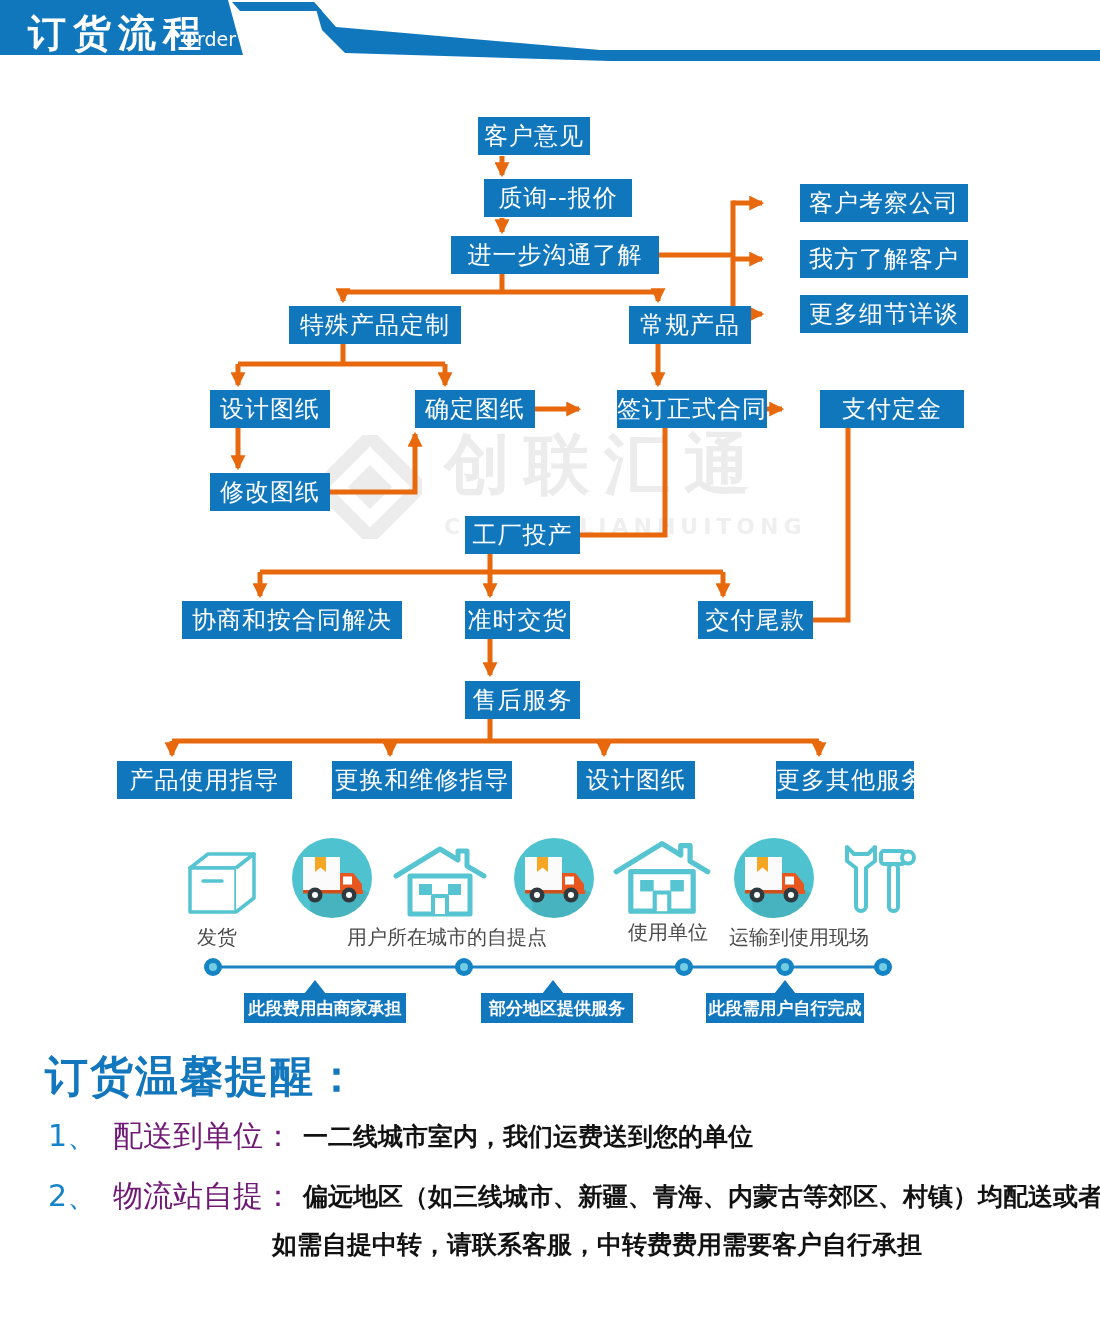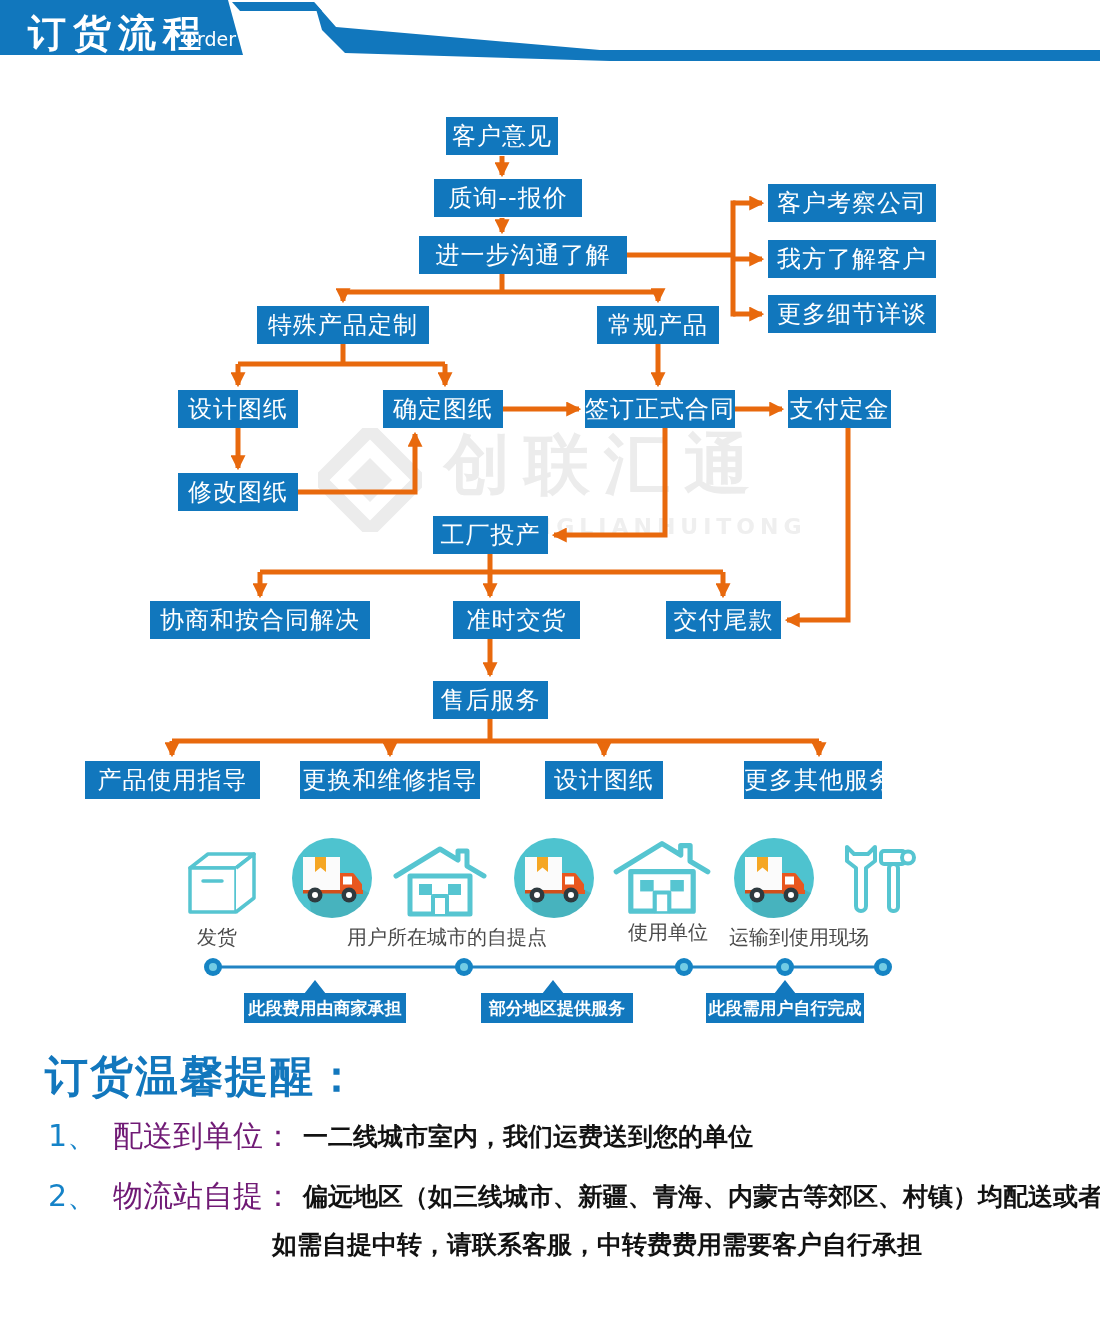--- a/index.html
+++ b/index.html
@@ -4,28 +4,28 @@
 <style>
   html,body{margin:0;padding:0;background:#fff;}
   #page{position:relative;width:1100px;height:1318px;background:#fff;overflow:hidden;
         font-family:"DejaVu Sans","Liberation Sans",sans-serif;}
   
   #header-svg{position:absolute;left:0;top:0;z-index:3;}
   .hdr-title{position:absolute;left:28px;top:8px;z-index:4;color:#fff;font-size:38px;
              font-weight:bold;letter-spacing:7px;}
   .hdr-sub{position:absolute;left:182px;top:28px;z-index:4;color:#fff;font-size:19px;}
   
-  .watermark{position:absolute;left:318px;top:420px;z-index:0;display:flex;align-items:center;
+  .watermark{position:absolute;left:318px;top:420px;z-index:0;display:flex;align-items:flex-end;
              color:#ECECEC;}
   .wm-text{margin-left:22px;}
   .wm-cn{font-size:66px;font-weight:bold;letter-spacing:14px;white-space:nowrap;color:#ECECEC;}
   .wm-en{font-size:22px;font-weight:bold;letter-spacing:5px;margin-top:4px;color:#EFEFEF;}
   
   .node{position:absolute;z-index:2;height:38px;line-height:38px;background:#1177BD;
-        color:#fff;text-align:center;font-size:24px;white-space:nowrap;letter-spacing:1px;}
+        color:#fff;text-align:center;font-size:24px;white-space:nowrap;letter-spacing:1px;margin-left:32px;}
   
   #overlay{position:absolute;left:0;top:0;z-index:1;pointer-events:none;}
   
   .ico-label{position:absolute;z-index:2;color:#4A4A4A;font-size:20px;text-align:center;white-space:nowrap;}
   
   .seg-label{position:absolute;z-index:2;height:30px;line-height:30px;background:#1278BE;color:#fff;
              font-size:17px;font-weight:bold;text-align:center;white-space:nowrap;}
   .seg-label .tri{position:absolute;top:-13px;width:0;height:0;
                   border-left:11px solid transparent;border-right:11px solid transparent;
                   border-bottom:14px solid #1278BE;}
@@ -183,35 +183,35 @@
           <circle cx="785" cy="967" r="4" fill="#72CCE4"></circle>
         </g>
       <g>
           <circle cx="883" cy="967" r="9" fill="#1584C4"></circle>
           <circle cx="883" cy="967" r="4" fill="#72CCE4"></circle>
         </g>
     </g>
   </svg>
 
   <div class="node" style="left:446px;top:117px;width:112px">客户意见</div>
-  <div class="node" style="left:434px;top:179px;width:148px">质询--报价</div>
+  <div class="node" style="left:452px;top:179px;width:148px">质询--报价</div>
   <div class="node" style="left:419px;top:236px;width:208px">进一步沟通了解</div>
   <div class="node" style="left:768px;top:184px;width:168px">客户考察公司</div>
   <div class="node" style="left:768px;top:240px;width:168px">我方了解客户</div>
   <div class="node" style="left:768px;top:295px;width:168px">更多细节详谈</div>
   <div class="node" style="left:257px;top:306px;width:172px">特殊产品定制</div>
   <div class="node" style="left:597px;top:306px;width:122px">常规产品</div>
   <div class="node" style="left:178px;top:390px;width:120px">设计图纸</div>
   <div class="node" style="left:383px;top:390px;width:120px">确定图纸</div>
   <div class="node" style="left:585px;top:390px;width:150px">签订正式合同</div>
-  <div class="node" style="left:788px;top:390px;width:103px">支付定金</div>
+  <div class="node" style="left:788px;top:390px;width:144px">支付定金</div>
   <div class="node" style="left:178px;top:473px;width:120px">修改图纸</div>
   <div class="node" style="left:433px;top:516px;width:115px">工厂投产</div>
   <div class="node" style="left:150px;top:601px;width:220px">协商和按合同解决</div>
-  <div class="node" style="left:453px;top:601px;width:127px">准时交货</div>
+  <div class="node" style="left:433px;top:601px;width:105px">准时交货</div>
   <div class="node" style="left:666px;top:601px;width:115px">交付尾款</div>
   <div class="node" style="left:433px;top:681px;width:115px">售后服务</div>
   <div class="node" style="left:85px;top:761px;width:175px">产品使用指导</div>
   <div class="node" style="left:300px;top:761px;width:180px">更换和维修指导</div>
   <div class="node" style="left:545px;top:761px;width:118px">设计图纸</div>
   <div class="node" style="left:744px;top:761px;width:138px">更多其他服务</div>
 
   <div class="ico-label" style="left:187px;top:924px;width:60px">发货</div>
   <div class="ico-label" style="left:347px;top:924px;width:200px">用户所在城市的自提点</div>
   <div class="ico-label" style="left:618px;top:919px;width:100px">使用单位</div>

